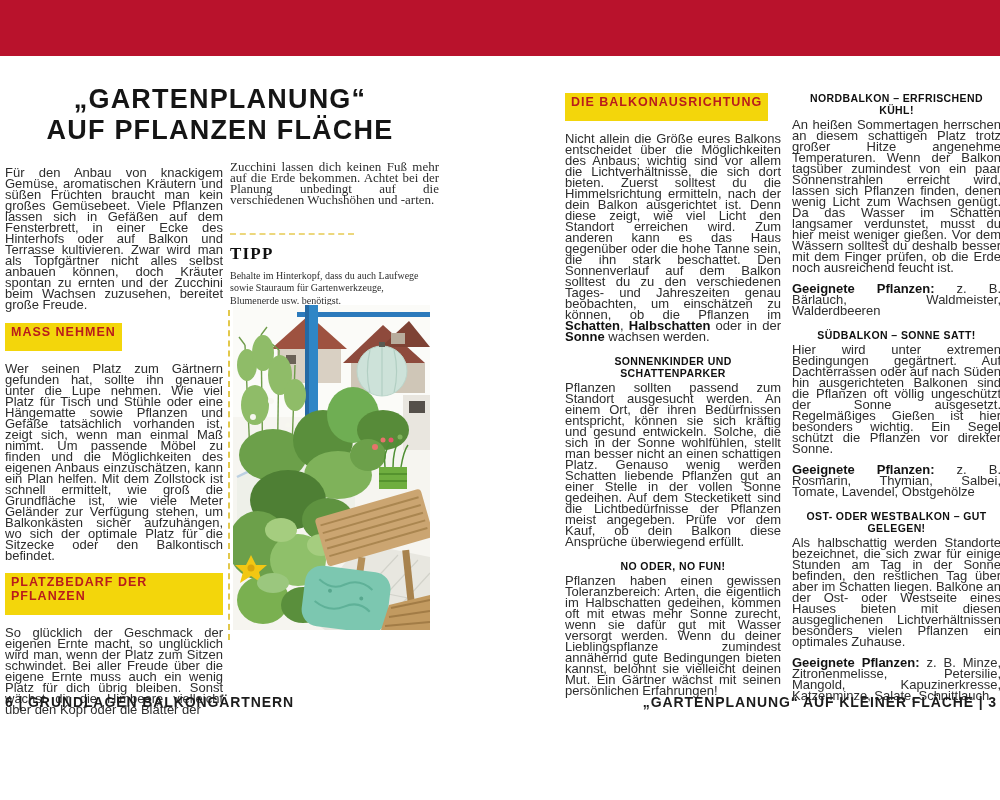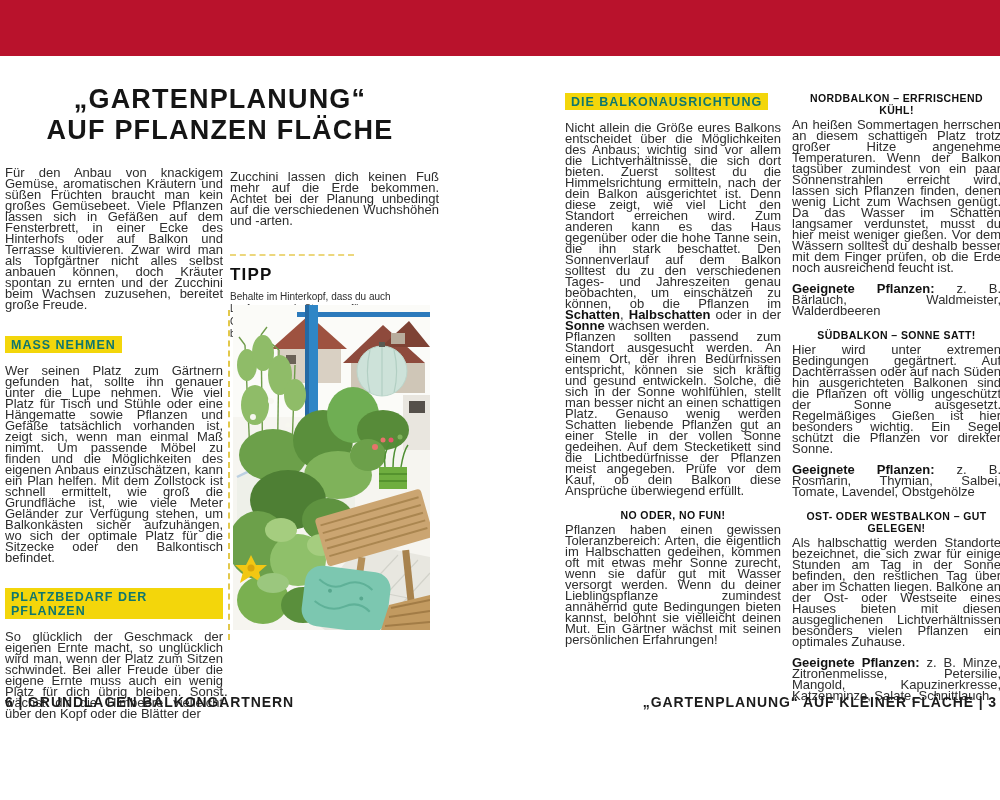--- a/index.html
+++ b/index.html
@@ -7,33 +7,33 @@
               font-family:"Liberation Sans", sans-serif; }
   #canvas { position:relative; width:1000px; height:560px; background:#fff; }
 
   .topbar { position:absolute; left:0; top:0; width:1000px; height:56px; background:#b9122c; }
 
   .title { position:absolute; left:5px; top:84px; width:430px; text-align:center;
            font-size:27px; line-height:31px; font-weight:bold; letter-spacing:1.2px; color:#151515; }
 
   .col { position:absolute; }
   .colL1 { left:5px;   top:167px; width:218px; }
-  .colL2 { left:230px; top:171px; width:209px; }
+  .colL2 { left:230px; top:161px; width:209px;font-family:Liberation Serif, serif; }
   .colR1 { left:565px; top:92px;  width:216px; }
   .colR2 { left:792px; top:92px;  width:209px; }
 
   .body { font-size:13px; line-height:11px; color:#2d2d2d; text-align:justify;
           hyphens:auto; -webkit-hyphens:auto; }
   .body b { color:#111; }
   .mt12 { margin-top:12px; }
   .plants { margin-top:10px; }
 
-  .chip { display:inline-block; background:#f3d60b; color:#0f766e; font-weight:bold;
-          font-size:12.5px; letter-spacing:1px; padding:2px 6px 1px 6px; }
-  .chipwrap1 { margin-top:25px; }
+  .chip { display:inline-block; background:#f3d60b; color:#b91c1c; font-weight:bold;
+          font-size:12.5px; letter-spacing:1px; padding:2px 6px 12px 6px; }
+  .chipwrap1 { margin-top:12px; }
   .h4 { font-size:10.5px; font-weight:bold; letter-spacing:0.4px; color:#0f0f0f;
         margin:13px 0 3px 0;text-align:center; }
   .h4.first { margin-top:0; }
 
   .hdash { border:none; border-top:2px dashed #ecd77d; width:124px; margin:28px 0 0 0; }
   .tipph { font-size:17px; font-weight:bold; letter-spacing:1.2px; color:#101010; margin-top:9px; }
   .tiptext { font-size:10px; line-height:12.4px; color:#2d2d2d; margin-top:6px; width:200px; }
 
   .vdash { position:absolute; left:228px; top:310px; height:330px; width:0;
            border-left:2px dashed #e2c84b; }
@@ -187,20 +187,21 @@
       <circle cx="18" cy="263" r="3.5" fill="#d9a50b"></circle>
       <ellipse cx="40" cy="278" rx="16" ry="10" fill="#9bc77e"></ellipse>
     </g>
   </svg>
 
   <section class="col colR1">
     <div>
       <span class="chip">DIE BALKONAUSRICHTUNG</span>
     </div>
     <p class="body mt12"><span>Nicht allein die Größe eures Balkons entscheidet über die Möglichkeiten des Anbaus; wichtig sind vor allem die Lichtverhältnisse, die sich dort bieten. Zuerst solltest du die Himmelsrichtung ermitteln, nach der dein Balkon ausgerichtet ist. Denn diese zeigt, wie viel Licht den Standort erreichen wird. Zum anderen kann es das Haus gegenüber oder die hohe Tanne sein, die ihn stark beschattet. Den Sonnenverlauf auf dem Balkon solltest du zu den verschiedenen Tages- und Jahreszeiten genau beobachten, um einschätzen zu können, ob die Pflanzen im </span><b>Schatten</b><span>, </span><b>Halbschatten</b><span> oder in der </span><b>Sonne</b><span> wachsen werden.</span></p>
+    <h4 class="h4">SONNENKINDER UND SCHATTENPARKER</h4>
     <p class="body">Pflanzen sollten passend zum Standort ausgesucht werden. An einem Ort, der ihren Bedürfnissen entspricht, können sie sich kräftig und gesund entwickeln. Solche, die sich in der Sonne wohlfühlen, stellt man besser nicht an einen schattigen Platz. Genauso wenig werden Schatten liebende Pflanzen gut an einer Stelle in der vollen Sonne gedeihen. Auf dem Stecketikett sind die Lichtbedürfnisse der Pflanzen meist angegeben. Prüfe vor dem Kauf, ob dein Balkon diese Ansprüche überwiegend erfüllt.</p>
     <h4 class="h4">NO ODER, NO FUN!</h4>
     <p class="body">Pflanzen haben einen gewissen Toleranzbereich: Arten, die eigentlich im Halbschatten gedeihen, kommen oft mit etwas mehr Sonne zurecht, wenn sie dafür gut mit Wasser versorgt werden. Wenn du deiner Lieblingspflanze zumindest annähernd gute Bedingungen bieten kannst, belohnt sie vielleicht deinen Mut. Ein Gärtner wächst mit seinen persönlichen Erfahrungen!</p>
   </section>
 
   <section class="col colR2">
     <h4 class="h4 first">NORDBALKON – ERFRISCHEND KÜHL!</h4>
     <p class="body">An heißen Sommertagen herrschen an diesem schattigen Platz trotz großer Hitze angenehme Temperaturen. Wenn der Balkon tagsüber zumindest von ein paar Sonnenstrahlen erreicht wird, lassen sich Pflanzen finden, denen wenig Licht zum Wachsen genügt. Da das Wasser im Schatten langsamer verdunstet, musst du hier meist weniger gießen. Vor dem Wässern solltest du deshalb besser mit dem Finger prüfen, ob die Erde noch ausreichend feucht ist.</p>
     <p class="body plants"><b>Geeignete Pflanzen:</b><span> z. B. Bärlauch, Waldmeister, Walderdbeeren</span></p>
 

